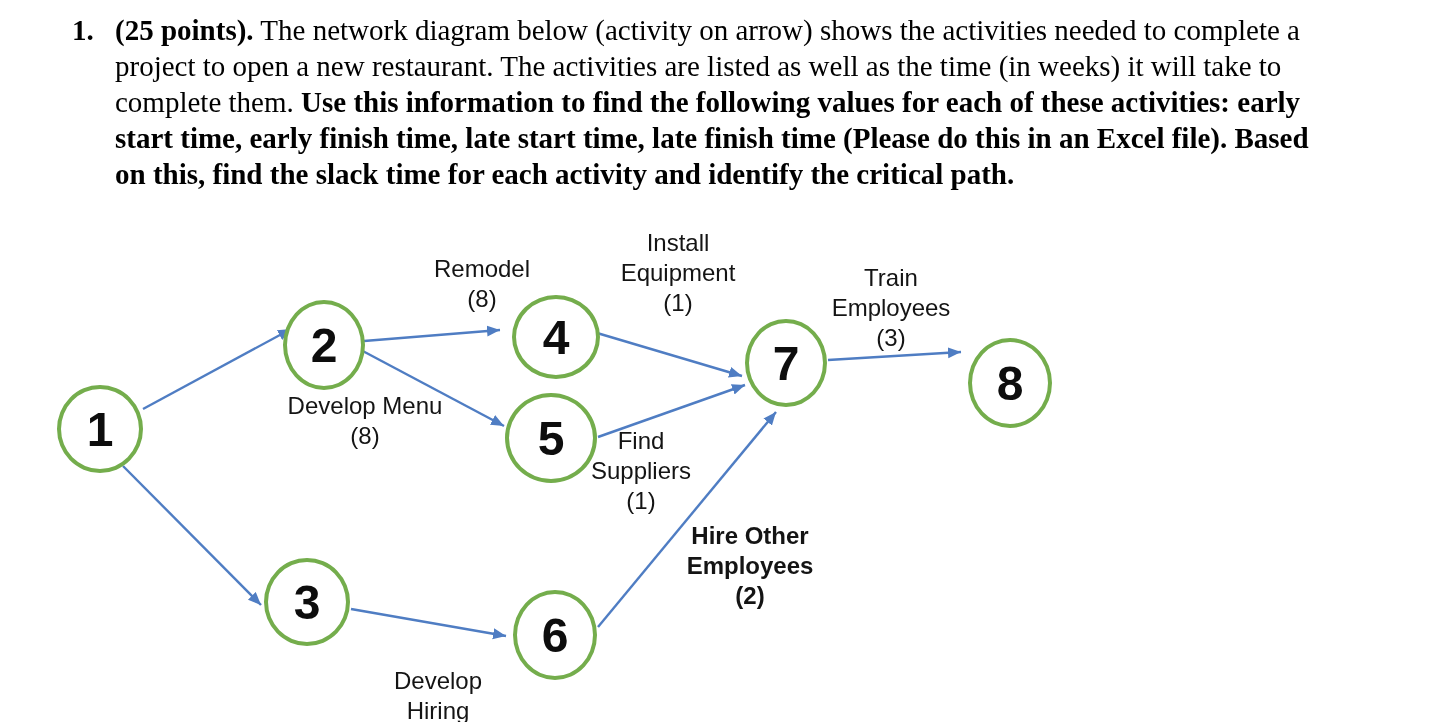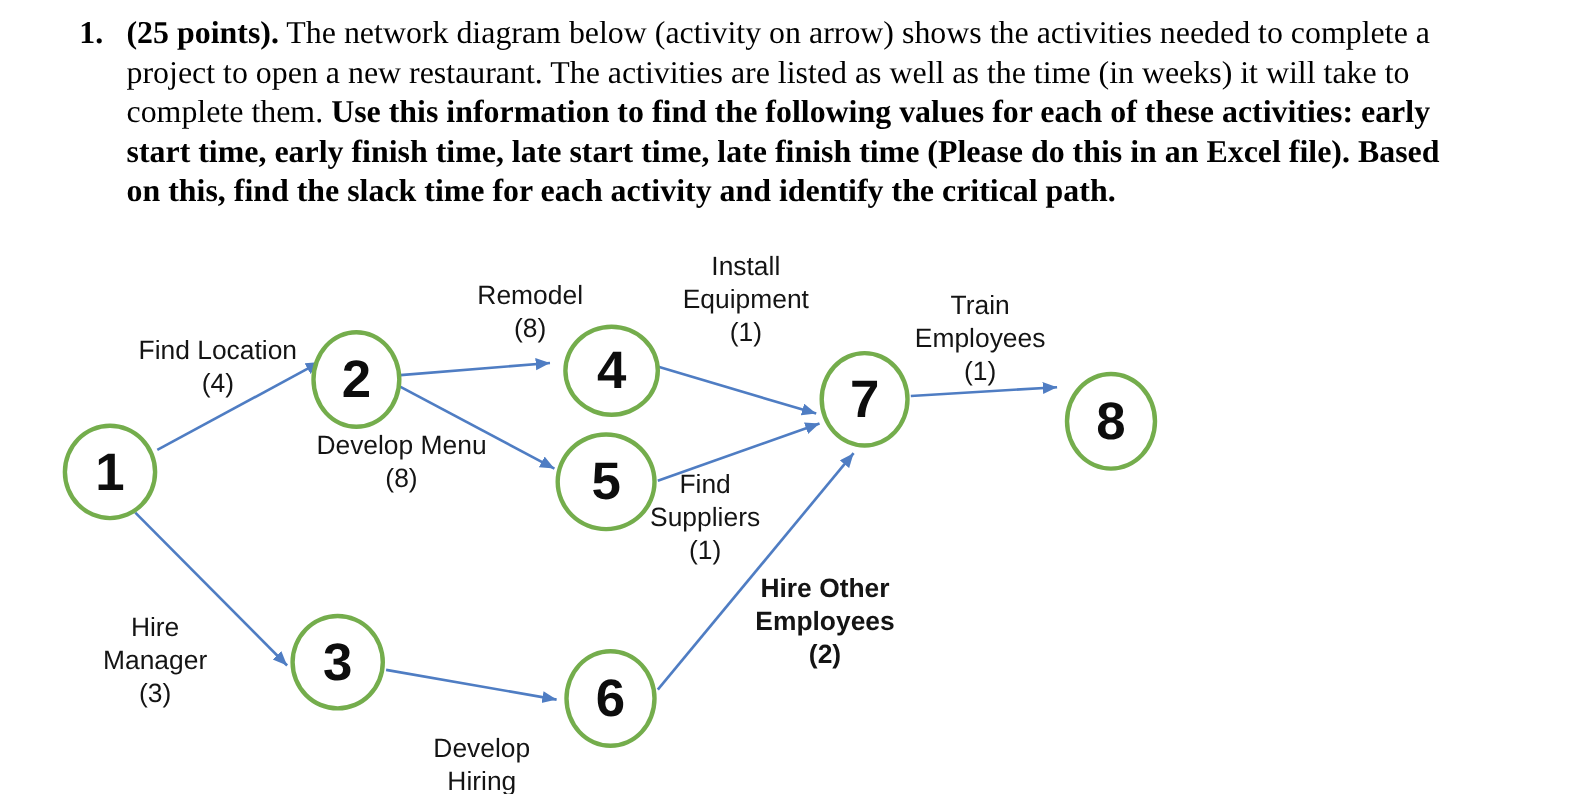--- a/index.html
+++ b/index.html
@@ -77,38 +77,33 @@
 
   <div class="node" style="left:57px;top:385px;width:86px;height:88px;">1</div>
   <div class="node" style="left:283px;top:300px;width:82px;height:90px;">2</div>
   <div class="node" style="left:264px;top:558px;width:86px;height:88px;">3</div>
   <div class="node" style="left:512px;top:295px;width:88px;height:84px;">4</div>
   <div class="node" style="left:505px;top:393px;width:92px;height:90px;">5</div>
   <div class="node" style="left:513px;top:590px;width:84px;height:90px;">6</div>
   <div class="node" style="left:745px;top:319px;width:82px;height:88px;">7</div>
   <div class="node" style="left:968px;top:338px;width:84px;height:90px;">8</div>
 
-  <div class="elabel" style="left:198px;top:334px;">Find Location
-(4)</div>
   <div class="elabel" style="left:442px;top:284px;margin-left:40px;">Remodel
 (8)</div>
   <div class="elabel" style="left:365px;top:421px;">Develop Menu
 (8)</div>
   <div class="elabel" style="left:678px;top:273px;">Install
 Equipment
 (1)</div>
   <div class="elabel" style="left:891px;top:308px;">Train
 Employees
-(1)</div>
+(3)</div>
   <div class="elabel" style="left:641px;top:471px;">Find
 Suppliers
 (1)</div>
-  <div class="elabel" style="left:141px;top:601px;">Hire
-Manager
-(3)</div>
   <div class="elabel" style="left:438px;top:671px;margin-top:40px;">Develop
 Hiring
 Criteria</div>
   <div class="elabel" style="left:750px;top:566px;font-weight:bold;">Hire Other
 Employees
 (2)</div>
 
 </div>
 
 </body></html>

